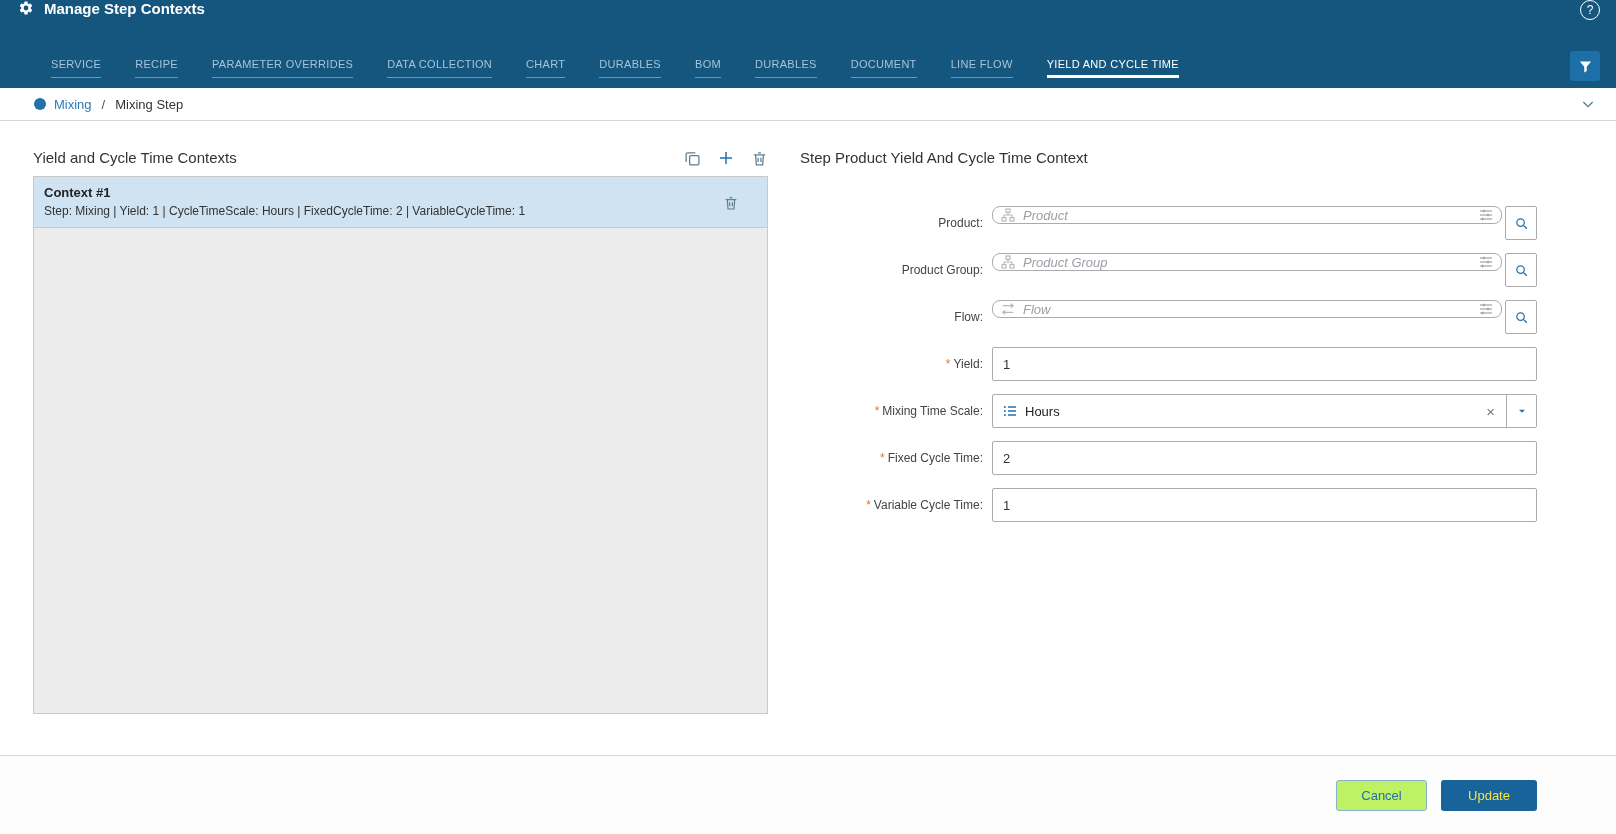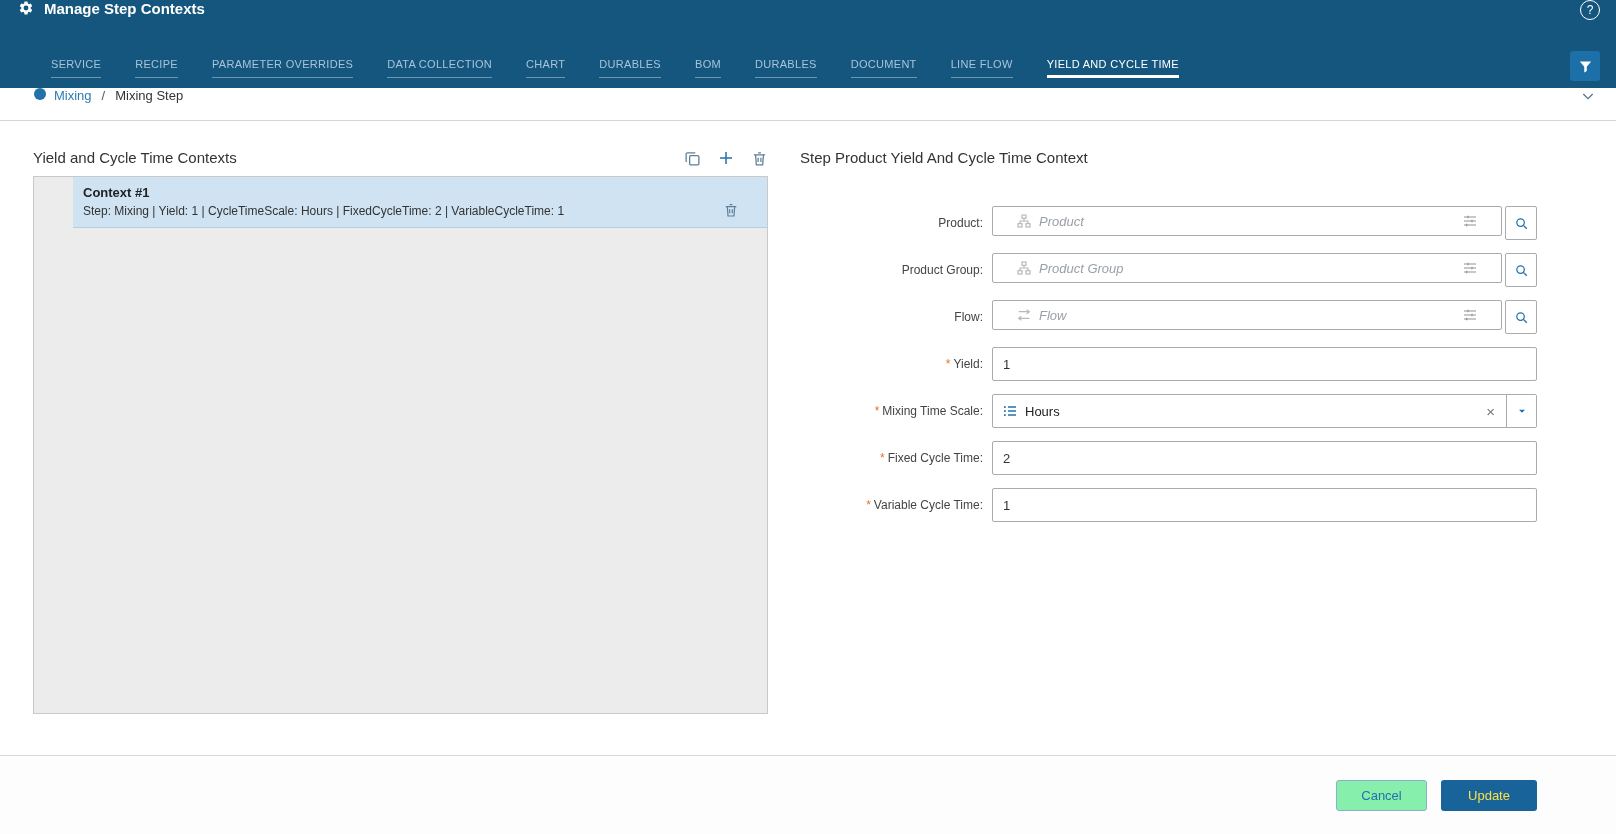--- a/index.html
+++ b/index.html
@@ -34,56 +34,56 @@
   .tab.active .tab-label { color: #ffffff; border-bottom: 3px solid #ffffff; padding-bottom: 5px; }
   .filter-btn {
     width: 30px; height: 30px; border: none; border-radius: 3px;
     background: #1d6fa8; color: #ffffff; cursor: pointer;
     display: flex; align-items: center; justify-content: center;
   }
 
   
   .breadcrumb-bar {
     height: 33px; flex: none; background: #fff; border-bottom: 1px solid #d5d5d5;
-    display: flex; padding: 0 20px 0 34px; font-size: 13px;
+    display: flex; align-items: center; padding: 0 20px 0 34px; font-size: 13px;
   }
   .crumb-dot { width: 12px; height: 12px; border-radius: 50%; background: #2272aa; margin-right: 8px; flex: none; }
   .crumb-link { color: #2e7cb5; text-decoration: none; margin-right: 10px; cursor: pointer; }
   .crumb-sep { color: #555; margin-right: 10px; }
   .crumb-current { color: #333; }
   .breadcrumb-chevron { margin-left: auto; color: #5a7586; display: flex; cursor: pointer; background: none; border: none; }
 
   
   .content { flex: 1; display: flex; padding: 28px 79px 0 33px; overflow: hidden; }
 
   .left-panel { width: 735px; flex: none; display: flex; flex-direction: column; }
   .panel-head { display: flex; align-items: flex-start; justify-content: space-between; margin-bottom: 9px; }
   .panel-title { font-size: 15px; font-weight: normal; color: #333; }
   .toolbar { display: flex; align-items: center; gap: 16px; }
   .tool-btn { background: none; border: none; cursor: pointer; display: flex; color: #5f7f96; padding: 0; }
   .tool-btn.plus { color: #2272aa; }
 
   .list-box { background: #ececec; border: 1px solid #c9c9c9; height: 538px; overflow: auto; }
-  .list-item { display: flex; align-items: flex-end; padding: 8px 28px 9px 10px; cursor: pointer; margin-left: 39px; }
+  .list-item { display: flex; align-items: center; padding: 8px 28px 9px 10px; cursor: pointer; }
   .list-item.selected { background: #cfe3f2; border-bottom: 1px solid #b3cde3; }
   .item-title { font-size: 13px; font-weight: bold; color: #222; margin-bottom: 4px; }
   .item-subtitle { font-size: 12px; color: #333; }
   .item-trash { margin-left: auto; background: none; border: none; color: #5f7f96; cursor: pointer; display: flex; margin-top: 2px; padding: 0; }
 
   .right-panel { flex: 1; margin-left: 32px; display: flex; flex-direction: column; }
   .right-title { font-size: 15px; font-weight: normal; color: #333; margin-bottom: 40px; }
 
   .form-row { display: flex; align-items: center; margin-bottom: 13px; }
   .form-label { width: 192px; flex: none; text-align: right; padding-right: 9px; font-size: 12px; color: #444; }
   .req { color: #e0762e; margin-right: 3px; }
   .field-area { flex: 1; display: flex; align-items: stretch; }
 
   .lookup {
-    flex: 1; display: flex; align-items: center; height: 30px;
-    border: 1px solid #ababab; border-radius: 2px; background: #fff; padding: 0 23px;
+    flex: 1; display: flex; align-items: center; height: 18px;
+    border: 1px solid #ababab; border-radius: 8px; background: #fff; padding: 0 7px;
   }
   .lookup-type-icon { color: #b3bac0; display: flex; margin-right: 7px; flex: none; }
   .lookup-input { flex: 1; border: none; outline: none; font-size: 13px; color: #333; background: transparent; font-family: inherit; min-width: 0; }
   .lookup-input::placeholder { color: #9aa0a6; font-style: italic; opacity: 1; }
   .tune-icon { color: #8d9499; display: flex; flex: none; }
   .search-btn {
     width: 32px; height: 34px; margin-left: 3px; flex: none;
     border: 1px solid #ababab; border-radius: 2px; background: #fff; color: #2272aa;
     display: flex; align-items: center; justify-content: center; cursor: pointer;
   }
@@ -102,21 +102,21 @@
     display: flex; align-items: center; justify-content: center; color: #2272aa; cursor: pointer;
   }
 
   
   .footer {
     height: 79px; flex: none; border-top: 1px solid #d9d9d9; background: #fdfdfd;
     display: flex; align-items: center; justify-content: flex-end; gap: 14px; padding-right: 79px;
   }
   .btn-cancel {
     min-width: 91px; height: 31px; padding: 0 18px;
-    border: 1px solid #89b1cc; border-radius: 3px; background: #86efac; color: #2272aa;
+    border: 1px solid #89b1cc; border-radius: 3px; background: #bef264; color: #2272aa;
     font-size: 13px; font-family: inherit; cursor: pointer; margin-left: 44px;
   }
   .btn-update {
     min-width: 96px; height: 31px; padding: 0 18px;
     border: none; border-radius: 3px; background: #17639a; color: #fde047;
     font-size: 13px; font-family: inherit; cursor: pointer;
   }
 
   svg { display: block; }
 </style>

